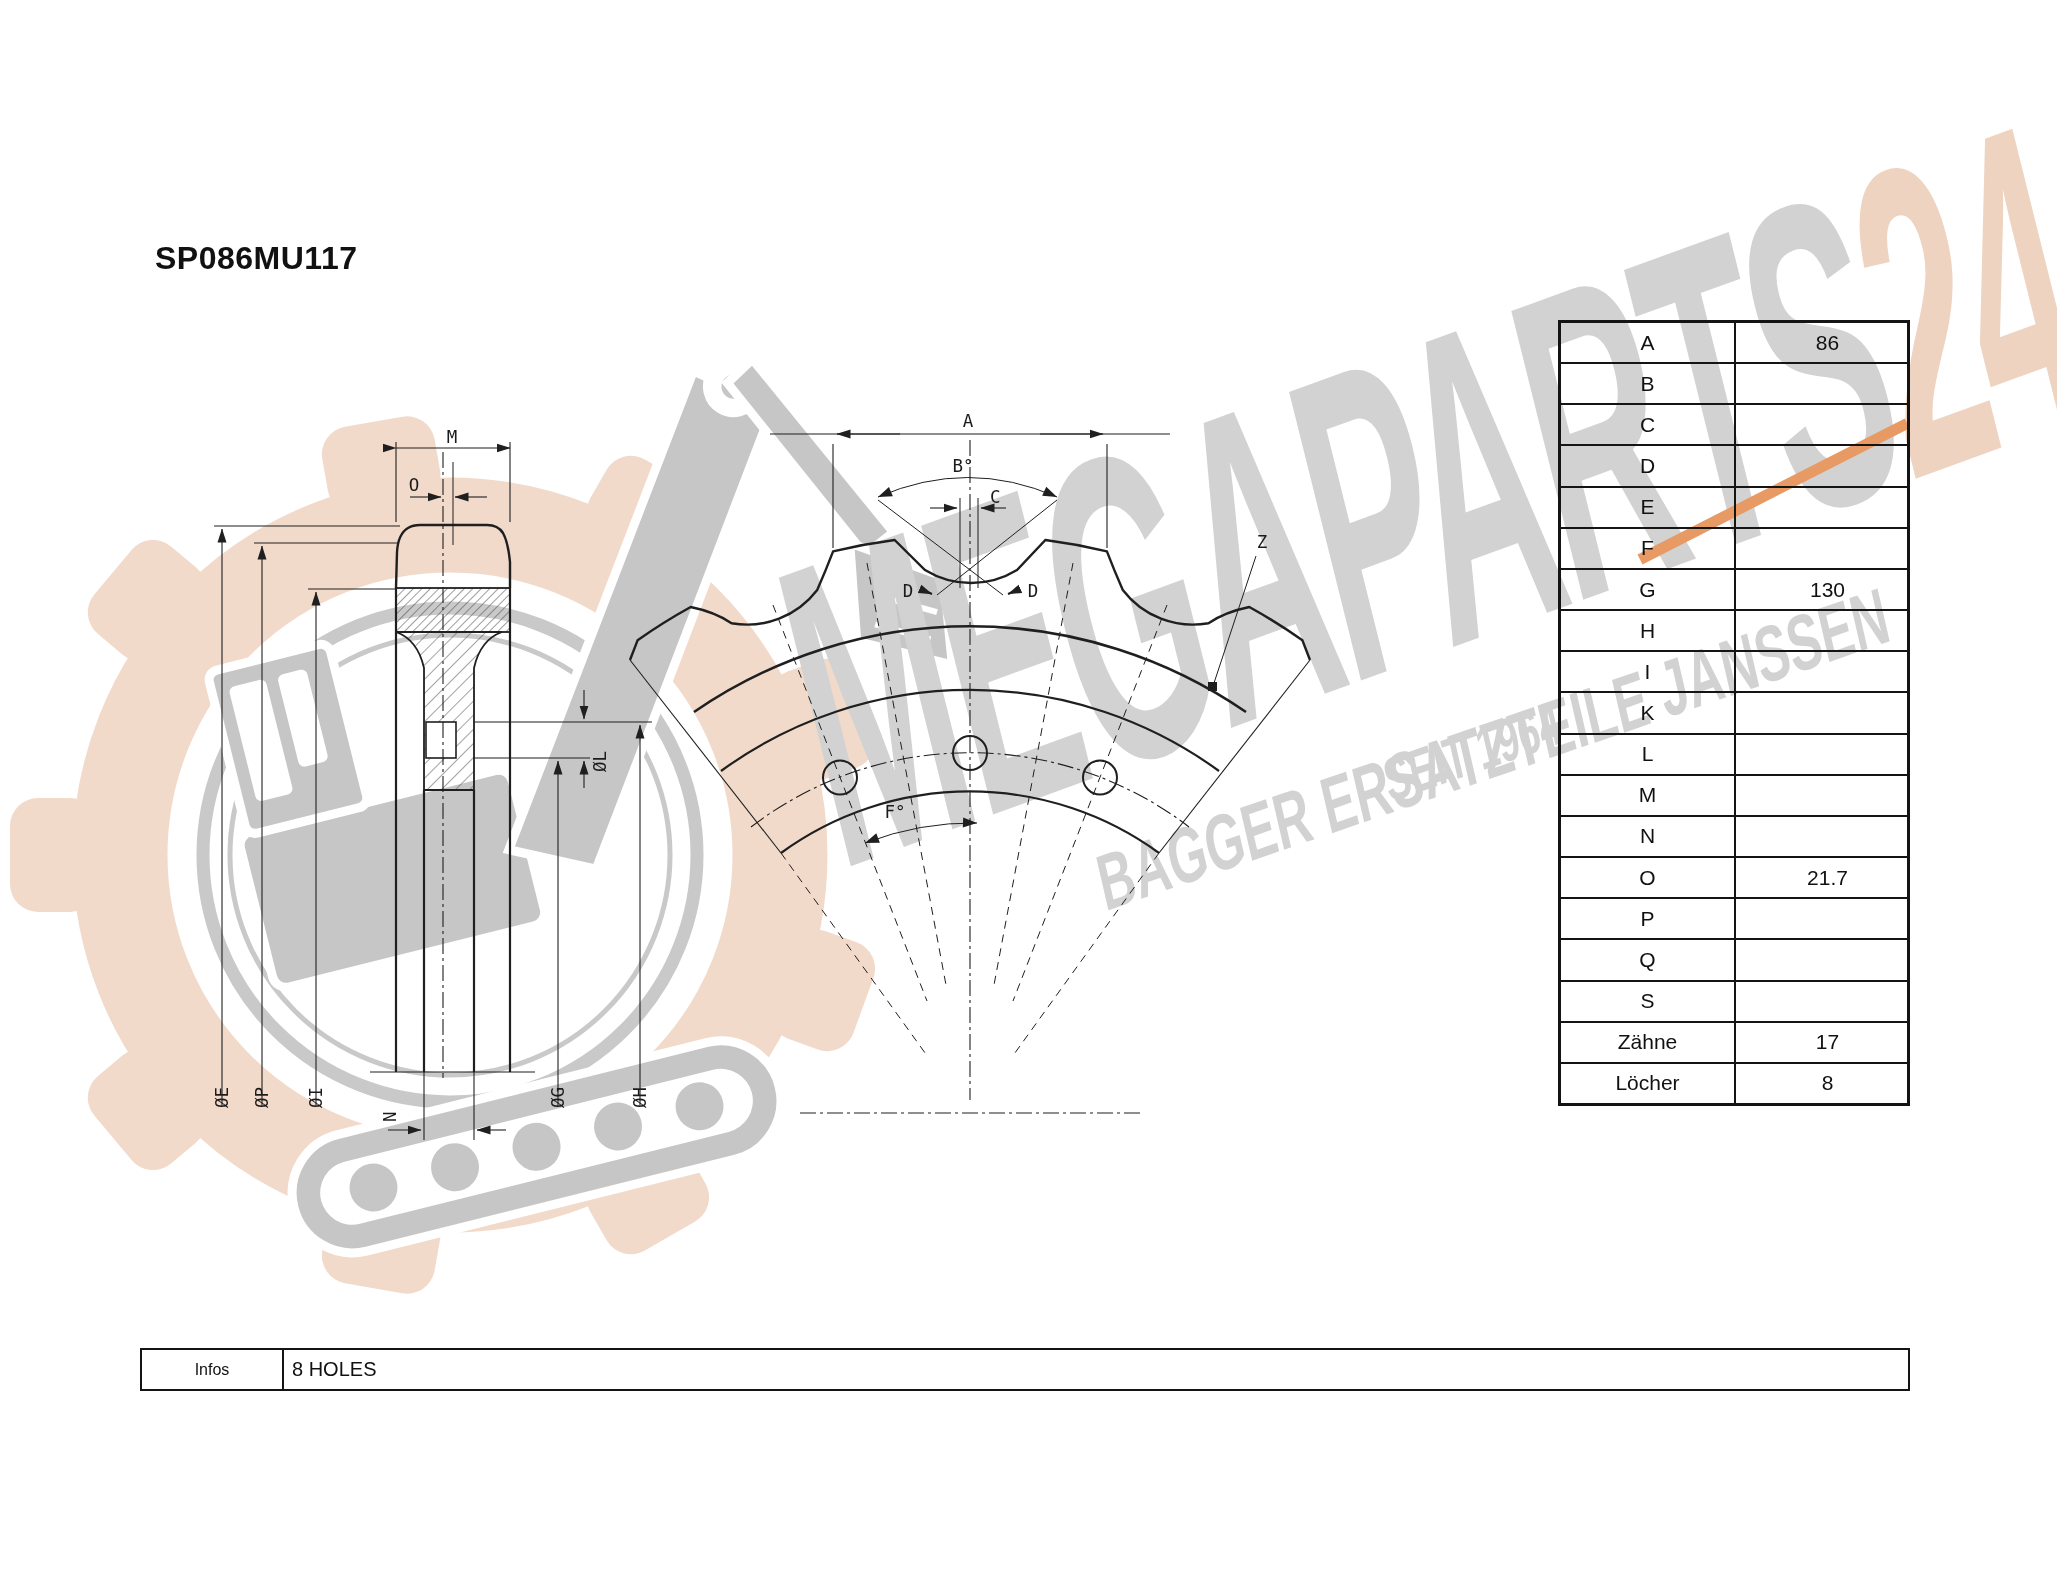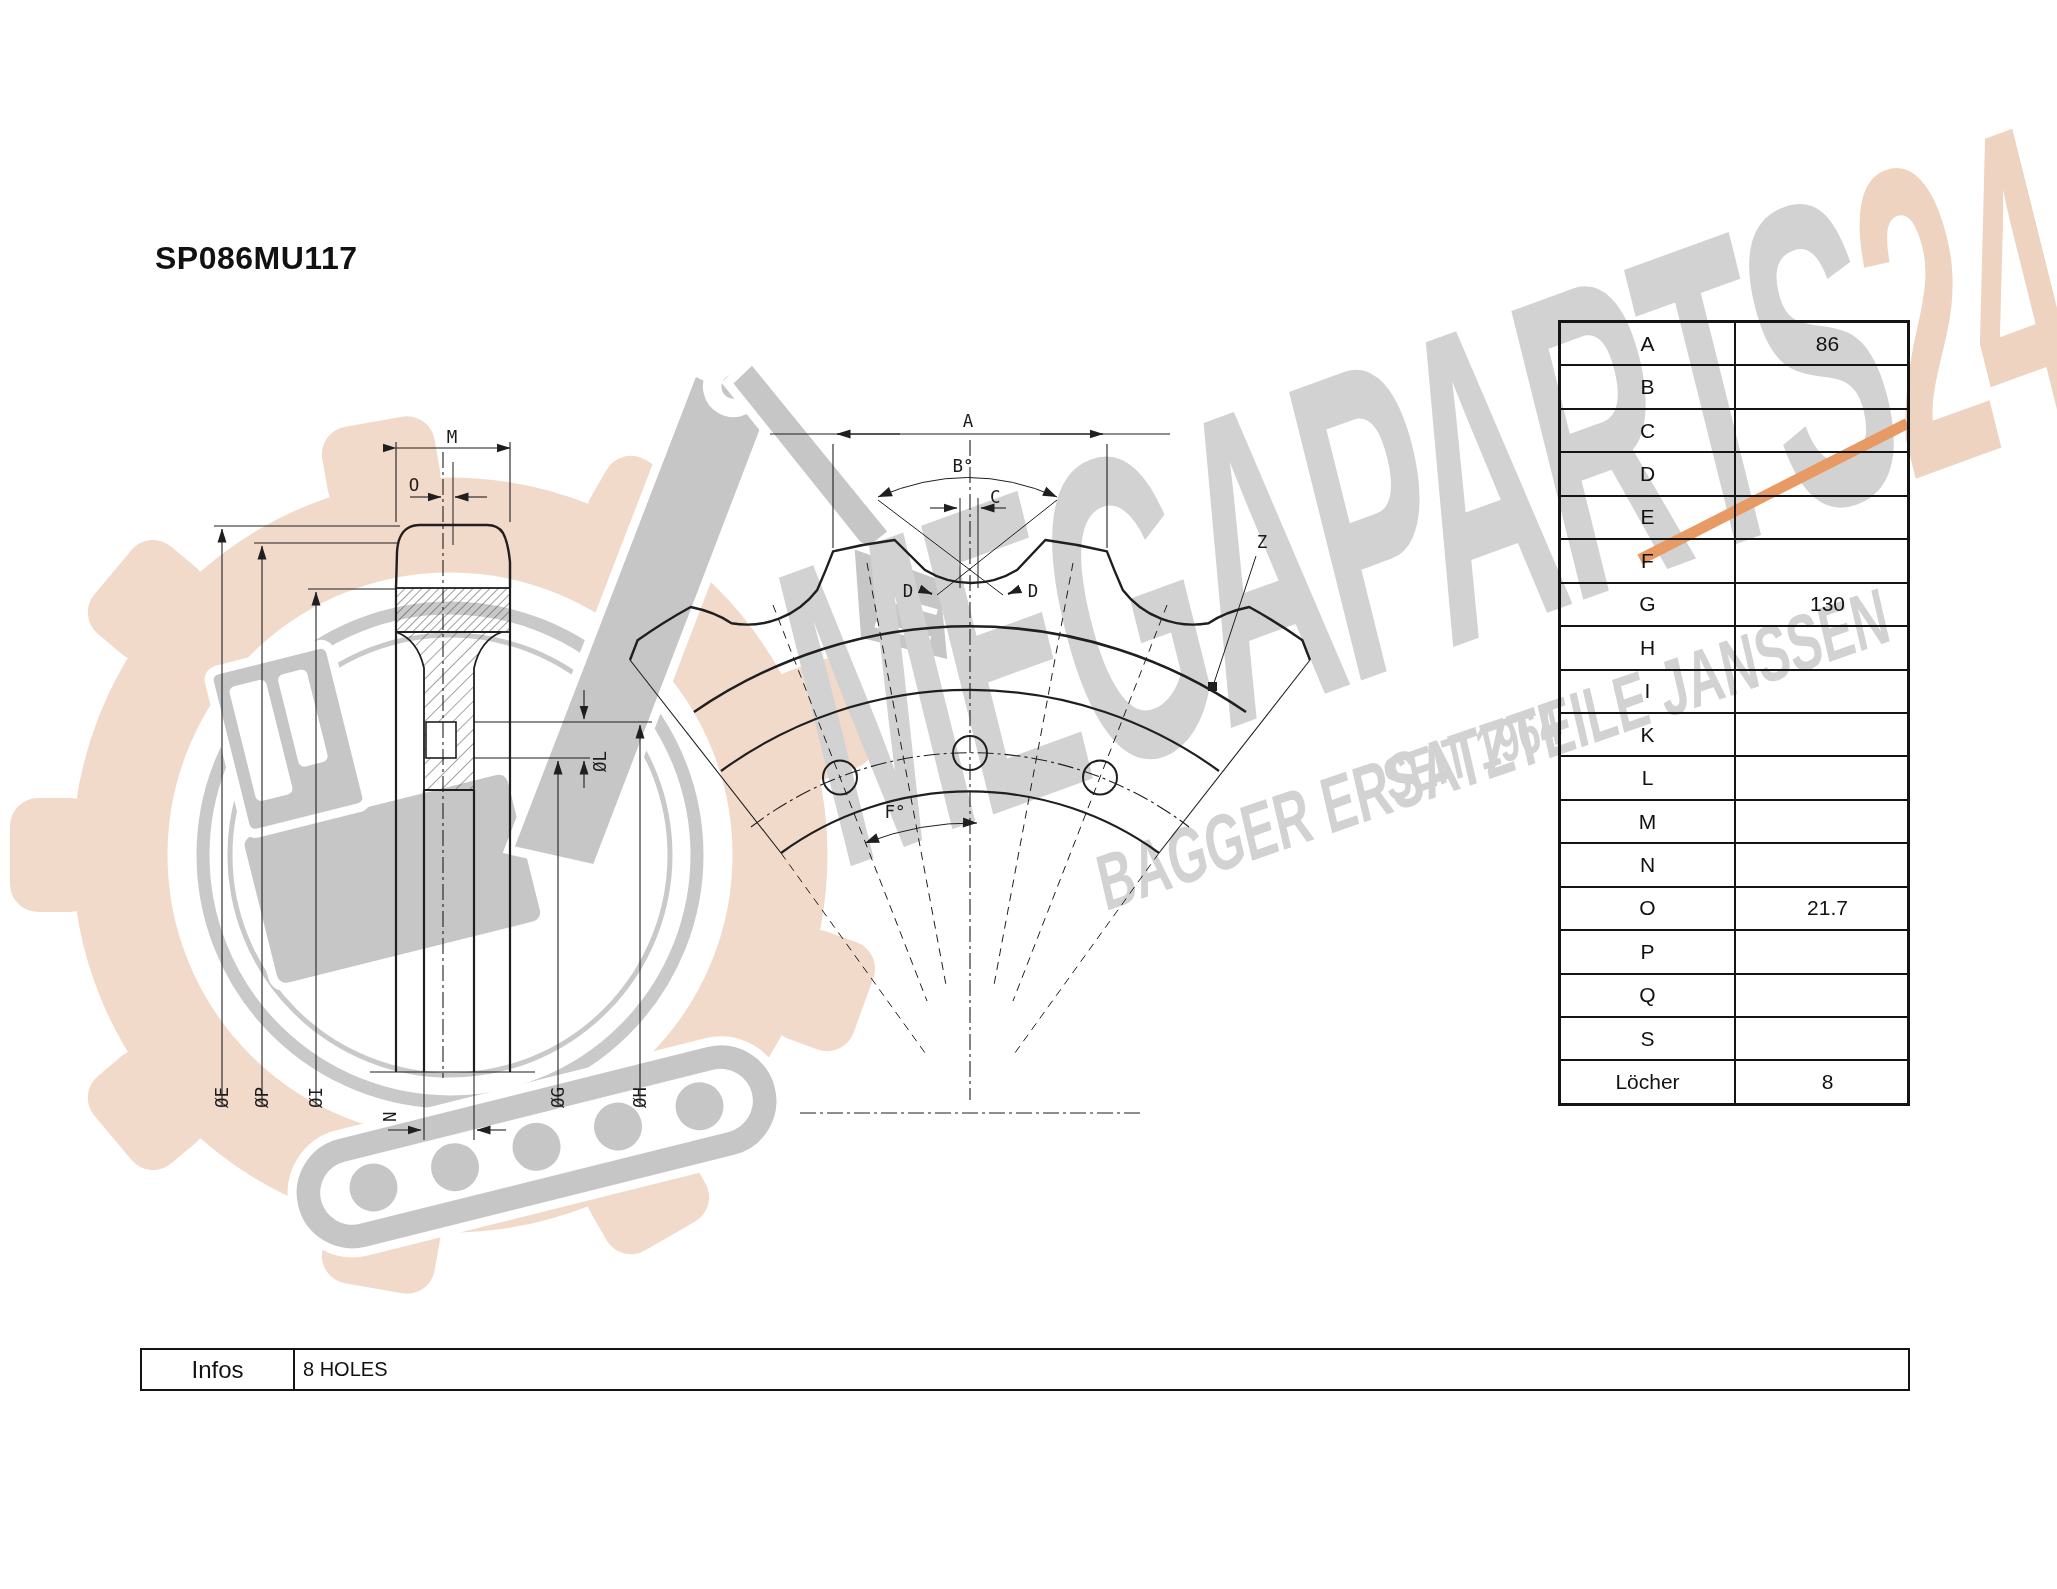--- a/index.html
+++ b/index.html
@@ -36,22 +36,22 @@
   .trow{flex:1;display:flex;border-bottom:2.5px solid #141414;box-sizing:border-box;}
   .trow:last-child{border-bottom:none;}
   .tcell{display:flex;align-items:center;justify-content:center;
          font-size:21px;color:#111;box-sizing:border-box;}
   .tcell.label{width:175px;border-right:2.5px solid #141414;}
   .tcell.value{flex:1;margin-left:12px;}
   
   #info-bar{position:absolute;left:140px;top:1348px;width:1770px;height:43px;
             border:2.5px solid #141414;box-sizing:border-box;display:flex;
             background:transparent;}
-  #info-label{width:153px;border-right:2px solid #141414;display:flex;
-              align-items:center;justify-content:center;font-size:24px;color:#111;
+  #info-label{width:142px;border-right:2px solid #141414;display:flex;
+              align-items:center;justify-content:center;font-size:16px;color:#111;
               box-sizing:border-box;}
   #info-value{flex:1;display:flex;align-items:center;font-size:20px;color:#111;
               padding-left:8px;box-sizing:border-box;}
 </style>
 </head>
 <body>
 
 <div id="stage">
 
   <div id="wm">
@@ -304,20 +304,24 @@
       </div>
     <div class="trow">
         <div class="tcell label">Q</div>
         <div class="tcell value"></div>
       </div>
     <div class="trow">
         <div class="tcell label">S</div>
         <div class="tcell value"></div>
       </div>
     <div class="trow">
+        <div class="tcell label">Zähne</div>
+        <div class="tcell value">17</div>
+      </div>
+    <div class="trow">
         <div class="tcell label">Löcher</div>
         <div class="tcell value">8</div>
       </div>
   </div>
 
   <div id="info-bar">
     <div id="info-label">Infos</div>
     <div id="info-value">8 HOLES</div>
   </div>
 

